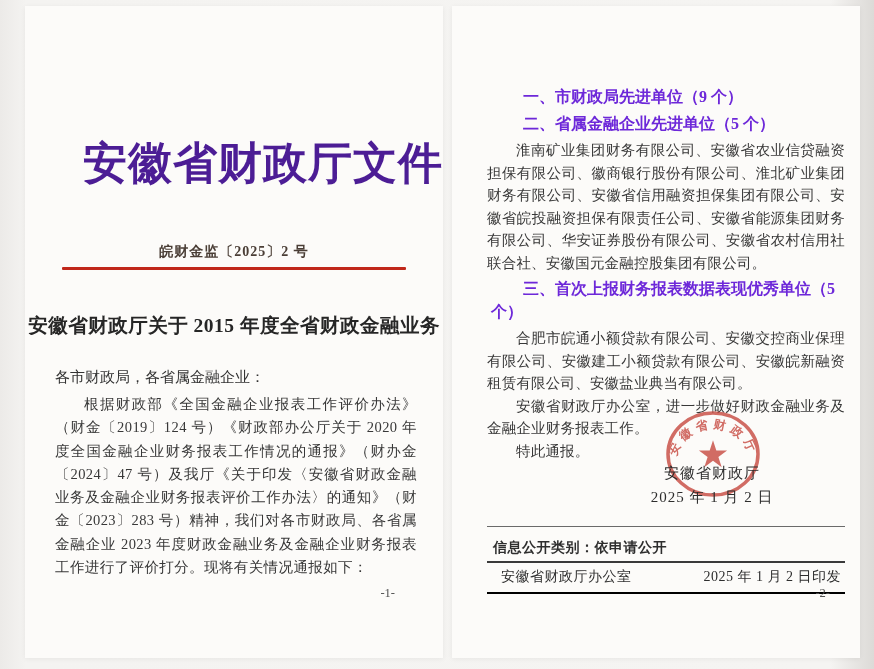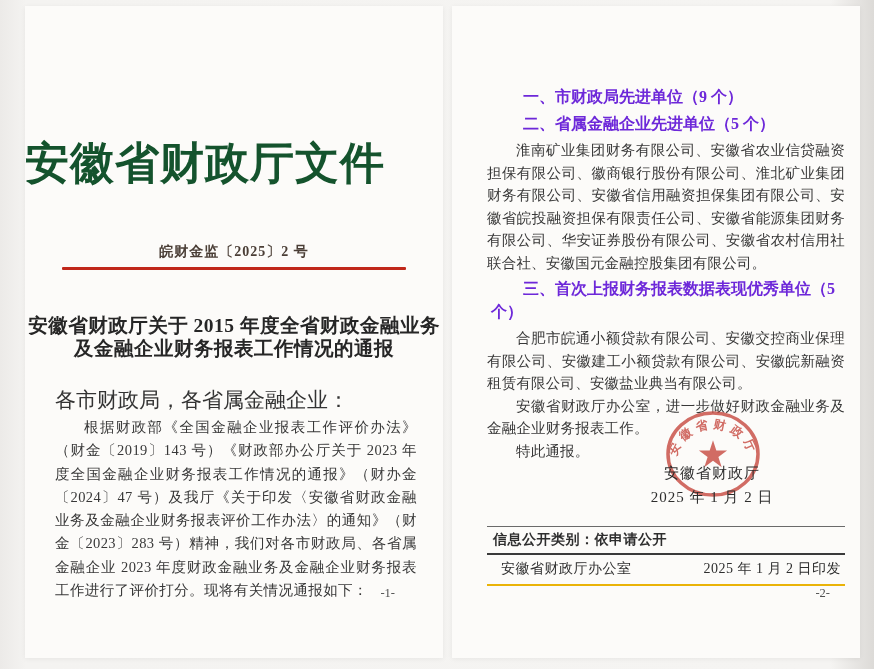--- a/index.html
+++ b/index.html
@@ -14,41 +14,41 @@
   }
   .page{
     position:absolute;top:6px;height:652px;
     background:#fcfbf9;box-shadow:0 1px 5px rgba(0,0,0,.06);
     color:#3a3a3a;
   }
   .page1{left:25px;width:418px;padding:0;}
   .page2{left:452px;width:408px;}
   
   .org-header{
-    margin-top:132px;text-align:left;
+    margin-top:132px;text-align:right;
     font-size:44px;line-height:52px;font-weight:bold;
-    color:#14532d;letter-spacing:1px;white-space:nowrap;
+    color:#4c1d95;letter-spacing:1px;white-space:nowrap;
   }
   .doc-number{
     margin-top:54px;text-align:center;
     font-size:14px;line-height:16px;color:#4a3e36;
     font-weight:bold;letter-spacing:1px;
   }
   .red-rule{
     margin:7px auto 0 auto;width:344px;height:3px;
     background:#c0271a;border-radius:1px;
   }
   .doc-title{
     margin-top:44px;text-align:center;
     font-size:19.5px;line-height:23px;font-weight:bold;color:#262626;
     letter-spacing:0.5px;
   }
   .p1-body{padding:0 26px 0 30px;}
   .salutation{
-    margin-top:30px;font-size:21px;line-height:20px;color:#333;
+    margin-top:30px;font-size:15px;line-height:20px;color:#333;
   }
   .body-para{
     margin:6px 0 0 0;font-size:14.5px;line-height:23.3px;
     text-align:justify;text-indent:2em;letter-spacing:0.4px;color:#383838;
   }
   
   .p2-content{padding:76px 15px 0 35px;}
   .sec-heading{
     font-size:16px;line-height:22.5px;font-weight:bold;color:#6d28d9;
     text-indent:2em;margin:4px;
@@ -63,25 +63,25 @@
     letter-spacing:1px;
   }
   .seal{
     position:absolute;left:212px;top:403px;width:98px;height:90px;z-index:1;
     opacity:.78;
   }
   .footer{
     position:absolute;left:35px;right:15px;top:520px;font-size:14px;color:#2e2e2e;
   }
   .f-label{
-    border-top:1px solid #6a6a6a;padding:4px 0 4px 6px;font-weight:bold;
+    border-top:1px solid #6a6a6a;padding:12px 0 4px 6px;font-weight:bold;
     letter-spacing:0.5px;
   }
   .f-row{
-    border-top:2px solid #3a3a3a;border-bottom:2px solid #eab308;
+    border-top:2px solid #3a3a3a;border-bottom:2px solid #000000;
     padding:5px 4px 6px 14px;display:flex;justify-content:space-between;
     letter-spacing:0.5px;
   }
   .page-num{
     position:absolute;top:580px;font-size:12.5px;color:#4f4f4f;z-index:3;
     font-family:"Liberation Serif","DejaVu Serif",serif;
   }
   .pn1{right:48px;}
   .pn2{right:30px;}
 </style>
@@ -92,26 +92,25 @@
 
   <div class="page page1">
     <div class="org-header">安徽省财政厅文件</div>
 
     <div class="doc-number">皖财金监〔2025〕2 号</div>
 
     <div class="red-rule"></div>
 
     <div class="doc-title">
       <div>安徽省财政厅关于 2015 年度全省财政金融业务</div>
-      <div>及金融企业财务报表工作情况的通报</div>
     </div>
 
     <div class="p1-body">
       <div class="salutation">各市财政局，各省属金融企业：</div>
-      <p class="body-para">根据财政部《全国金融企业报表工作评价办法》（财金〔2019〕143 号）《财政部办公厅关于 2023 年度全国金融企业财务报表工作情况的通报》（财办金〔2024〕47 号）及我厅《关于印发〈安徽省财政金融业务及金融企业财务报表评价工作办法〉的通知》（财金〔2023〕283 号）精神，我们对各市财政局、各省属金融企业 2023 年度财政金融业务及金融企业财务报表工作进行了评价打分。现将有关情况通报如下：</p>
+      <p class="body-para">根据财政部《全国金融企业报表工作评价办法》（财金〔2019〕124 号）《财政部办公厅关于 2020 年度全国金融企业财务报表工作情况的通报》（财办金〔2024〕47 号）及我厅《关于印发〈安徽省财政金融业务及金融企业财务报表评价工作办法〉的通知》（财金〔2023〕283 号）精神，我们对各市财政局、各省属金融企业 2023 年度财政金融业务及金融企业财务报表工作进行了评价打分。现将有关情况通报如下：</p>
     </div>
 
     <div class="page-num pn1">-1-</div>
   </div>
 
   <div class="page page2">
     <div class="p2-content">
       <div class="sec-heading">一、市财政局先进单位（9 个）</div>
 
       <div class="sec-heading">二、省属金融企业先进单位（5 个）</div>

